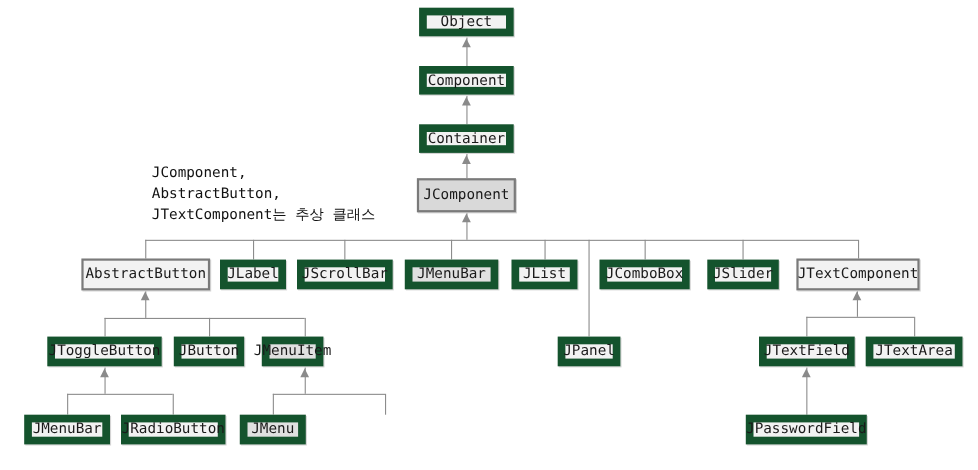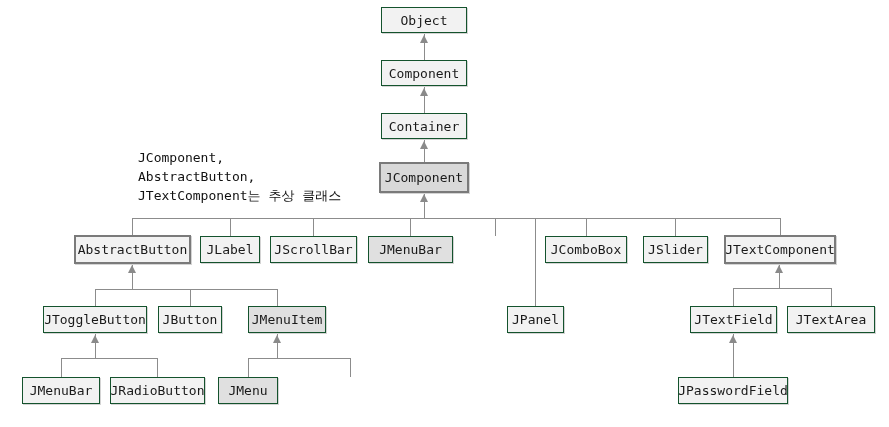--- a/index.html
+++ b/index.html
@@ -8,21 +8,21 @@
     width:889px;height:427px;
     background:#ffffff;
     font-family:"DejaVu Sans Mono","Liberation Mono",monospace;
     overflow:hidden;
   }
   .node{
     position:absolute;
     box-sizing:border-box;
     display:flex;align-items:center;justify-content:center;
     background:#f2f2f2;
-    border:1px solid #14532d;
+    border:7px solid #14532d;
     box-shadow:1px 1px 0 #d4d4d4;
     font-size:13px;color:#1a1a1a;
     white-space:nowrap;
   }
   .node.hl{background:#e0e0e0;}
   .node.abs{border:2px solid #7a7a7a;}
   .node.abs.hl{background:#d9d9d9;}
   .vl{position:absolute;width:1px;background:#8c8c8c;}
   .hl2{position:absolute;height:1px;background:#8c8c8c;}
   .ar{
@@ -95,27 +95,28 @@
 
   <div class="node" style="left:381px;top:7px;width:86px;height:26px;">Object</div>
   <div class="node" style="left:381px;top:60px;width:86px;height:26px;">Component</div>
   <div class="node" style="left:381px;top:113px;width:86px;height:26px;">Container</div>
   <div class="node abs hl" style="left:379px;top:162px;width:90px;height:31px;">JComponent</div>
 
   <div class="node" style="left:200px;top:236px;width:60px;height:27px;">JLabel</div>
   <div class="node abs" style="left:74px;top:235px;width:117px;height:29px;">AbstractButton</div>
   <div class="node" style="left:270px;top:236px;width:87px;height:27px;">JScrollBar</div>
   <div class="node hl" style="left:368px;top:236px;width:85px;height:27px;">JMenuBar</div>
+  <div class="node" style="left:465px;top:236px;width:60px;height:27px;">JList</div>
   <div class="node" style="left:545px;top:236px;width:82px;height:27px;">JComboBox</div>
   <div class="node" style="left:643px;top:236px;width:65px;height:27px;">JSlider</div>
   <div class="node abs" style="left:724px;top:235px;width:112px;height:29px;">JTextComponent</div>
 
   <div class="node" style="left:43px;top:306px;width:104px;height:27px;">JToggleButton</div>
   <div class="node" style="left:158px;top:306px;width:64px;height:27px;">JButton</div>
-  <div class="node hl" style="left:248px;top:306px;width:78px;height:27px;">JMenuItem</div>
+  <div class="node hl" style="left:238px;top:306px;width:56px;height:27px;">JMenuItem</div>
   <div class="node" style="left:690px;top:306px;width:87px;height:27px;">JTextField</div>
   <div class="node" style="left:507px;top:306px;width:57px;height:27px;">JPanel</div>
   <div class="node" style="left:787px;top:306px;width:88px;height:27px;">JTextArea</div>
 
   <div class="node" style="left:22px;top:377px;width:78px;height:27px;">JMenuBar</div>
   <div class="node" style="left:110px;top:377px;width:95px;height:27px;">JRadioButton</div>
   <div class="node hl" style="left:218px;top:377px;width:60px;height:27px;">JMenu</div>
   <div class="node" style="left:678px;top:377px;width:110px;height:27px;">JPasswordField</div>
 
 </div>

